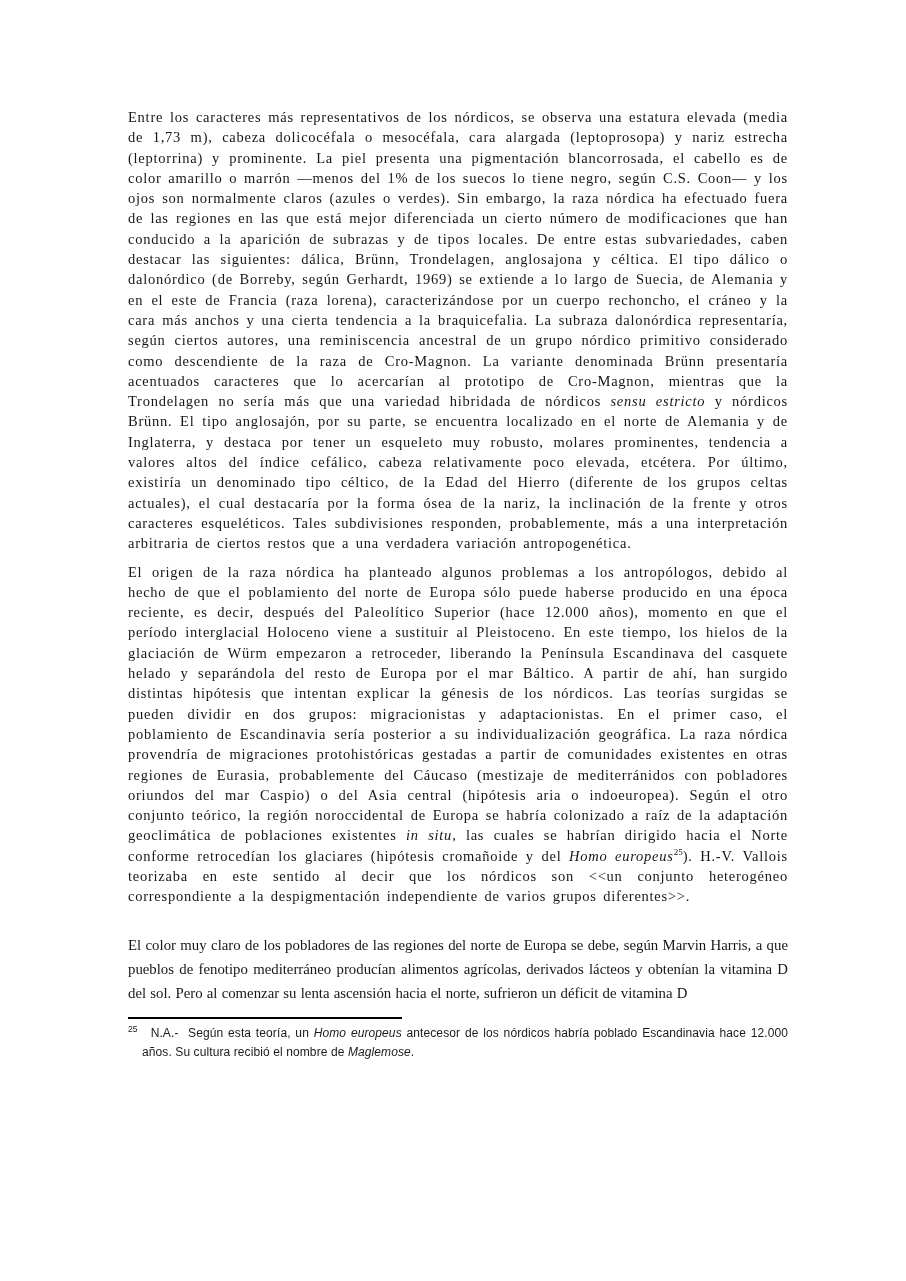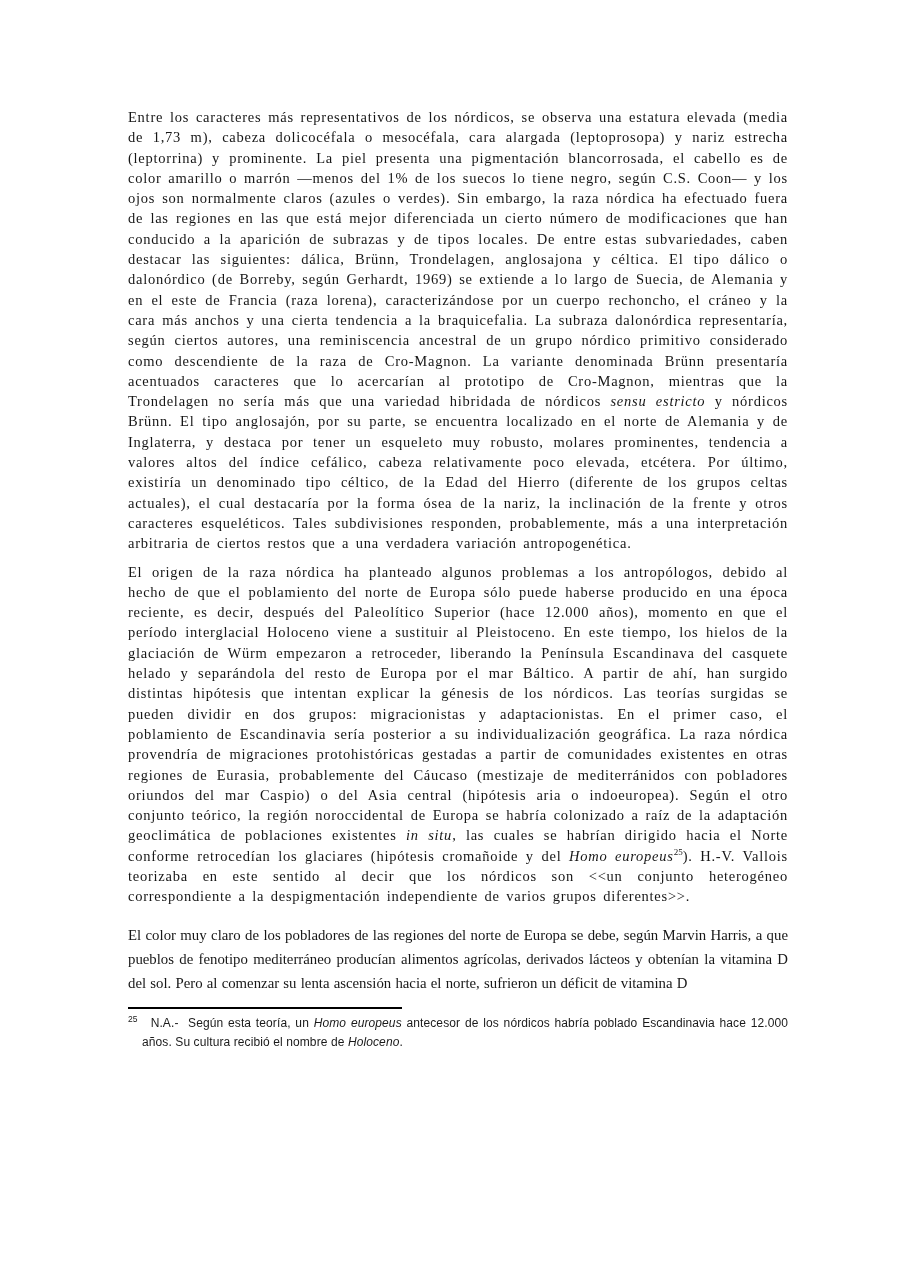--- a/index.html
+++ b/index.html
@@ -33,21 +33,21 @@
   .body-text em {
     font-style: italic;
   }
   .body-text sup {
     font-size: 9px;
     line-height: 0;
     vertical-align: super;
     letter-spacing: 0;
   }
   .p2 {
-    margin-bottom: 16px;
+    margin-bottom: 26px;
   }
   .p3 {
     font-size: 14.8px;
     letter-spacing: 0px;
     word-spacing: 0.5px;
     line-height: 24px;
     margin-bottom: 12px;
   }
   .footnote-rule {
     width: 274px;
@@ -81,14 +81,14 @@
 
 <div class="page">
   <p class="body-text p1"><span>Entre los caracteres más representativos de los nórdicos, se observa una estatura elevada (media de 1,73 m), cabeza dolicocéfala o mesocéfala, cara alargada (leptoprosopa) y nariz estrecha (leptorrina) y prominente. La piel presenta una pigmentación blancorrosada, el cabello es de color amarillo o marrón —menos del 1% de los suecos lo tiene negro, según C.S. Coon— y los ojos son normalmente claros (azules o verdes). Sin embargo, la raza nórdica ha efectuado fuera de las regiones en las que está mejor diferenciada un cierto número de modificaciones que han conducido a la aparición de subrazas y de tipos locales. De entre estas subvariedades, caben destacar las siguientes: dálica, Brünn, Trondelagen, anglosajona y céltica. El tipo dálico o dalonórdico (de Borreby, según Gerhardt, 1969) se extiende a lo largo de Suecia, de Alemania y en el este de Francia (raza lorena), caracterizándose por un cuerpo rechoncho, el cráneo y la cara más anchos y una cierta tendencia a la braquicefalia. La subraza dalonórdica representaría, según ciertos autores, una reminiscencia ancestral de un grupo nórdico primitivo considerado como descendiente de la raza de Cro-Magnon. La variante denominada Brünn presentaría acentuados caracteres que lo acercarían al prototipo de Cro-Magnon, mientras que la Trondelagen no sería más que una variedad hibridada de nórdicos </span><em>sensu estricto</em><span> y nórdicos Brünn. El tipo anglosajón, por su parte, se encuentra localizado en el norte de Alemania y de Inglaterra, y destaca por tener un esqueleto muy robusto, molares prominentes, tendencia a valores altos del índice cefálico, cabeza relativamente poco elevada, etcétera. Por último, existiría un denominado tipo céltico, de la Edad del Hierro (diferente de los grupos celtas actuales), el cual destacaría por la forma ósea de la nariz, la inclinación de la frente y otros caracteres esqueléticos. Tales subdivisiones responden, probablemente, más a una interpretación arbitraria de ciertos restos que a una verdadera variación antropogenética.</span></p>
 
   <p class="body-text p2"><span>El origen de la raza nórdica ha planteado algunos problemas a los antropólogos, debido al hecho de que el poblamiento del norte de Europa sólo puede haberse producido en una época reciente, es decir, después del Paleolítico Superior (hace 12.000 años), momento en que el período interglacial Holoceno viene a sustituir al Pleistoceno. En este tiempo, los hielos de la glaciación de Würm empezaron a retroceder, liberando la Península Escandinava del casquete helado y separándola del resto de Europa por el mar Báltico. A partir de ahí, han surgido distintas hipótesis que intentan explicar la génesis de los nórdicos. Las teorías surgidas se pueden dividir en dos grupos: migracionistas y adaptacionistas. En el primer caso, el poblamiento de Escandinavia sería posterior a su individualización geográfica. La raza nórdica provendría de migraciones protohistóricas gestadas a partir de comunidades existentes en otras regiones de Eurasia, probablemente del Cáucaso (mestizaje de mediterránidos con pobladores oriundos del mar Caspio) o del Asia central (hipótesis aria o indoeuropea). Según el otro conjunto teórico, la región noroccidental de Europa se habría colonizado a raíz de la adaptación geoclimática de poblaciones existentes </span><em>in situ</em><span>, las cuales se habrían dirigido hacia el Norte conforme retrocedían los glaciares (hipótesis cromañoide y del </span><em>Homo europeus</em><sup>25</sup><span>). H.-V. Vallois teorizaba en este sentido al decir que los nórdicos son &lt;&lt;un conjunto heterogéneo correspondiente a la despigmentación independiente de varios grupos diferentes&gt;&gt;.</span></p>
 
   <p class="body-text p3"><span>El color muy claro de los pobladores de las regiones del norte de Europa se debe, según Marvin Harris, a que pueblos de fenotipo mediterráneo producían alimentos agrícolas, derivados lácteos y obtenían la vitamina D del sol. Pero al comenzar su lenta ascensión hacia el norte, sufrieron un déficit de vitamina D</span></p>
 
   <div class="footnote-rule"></div>
 
-  <p class="footnote"><sup>25</sup><span>N.A.-&nbsp; Según esta teoría, un </span><em>Homo europeus</em><span> antecesor de los nórdicos habría poblado Escandinavia hace 12.000 años. Su cultura recibió el nombre de </span><em>Holoceno</em><span>.</span></p>
+  <p class="footnote"><sup>25</sup><span>N.A.-&nbsp; Según esta teoría, un </span><em>Homo europeus</em><span> antecesor de los nórdicos habría poblado Escandinavia hace 12.000 años. Su cultura recibió el nombre de </span><em>Maglemose</em><span>.</span></p>
 </div>
 
 </body></html>

